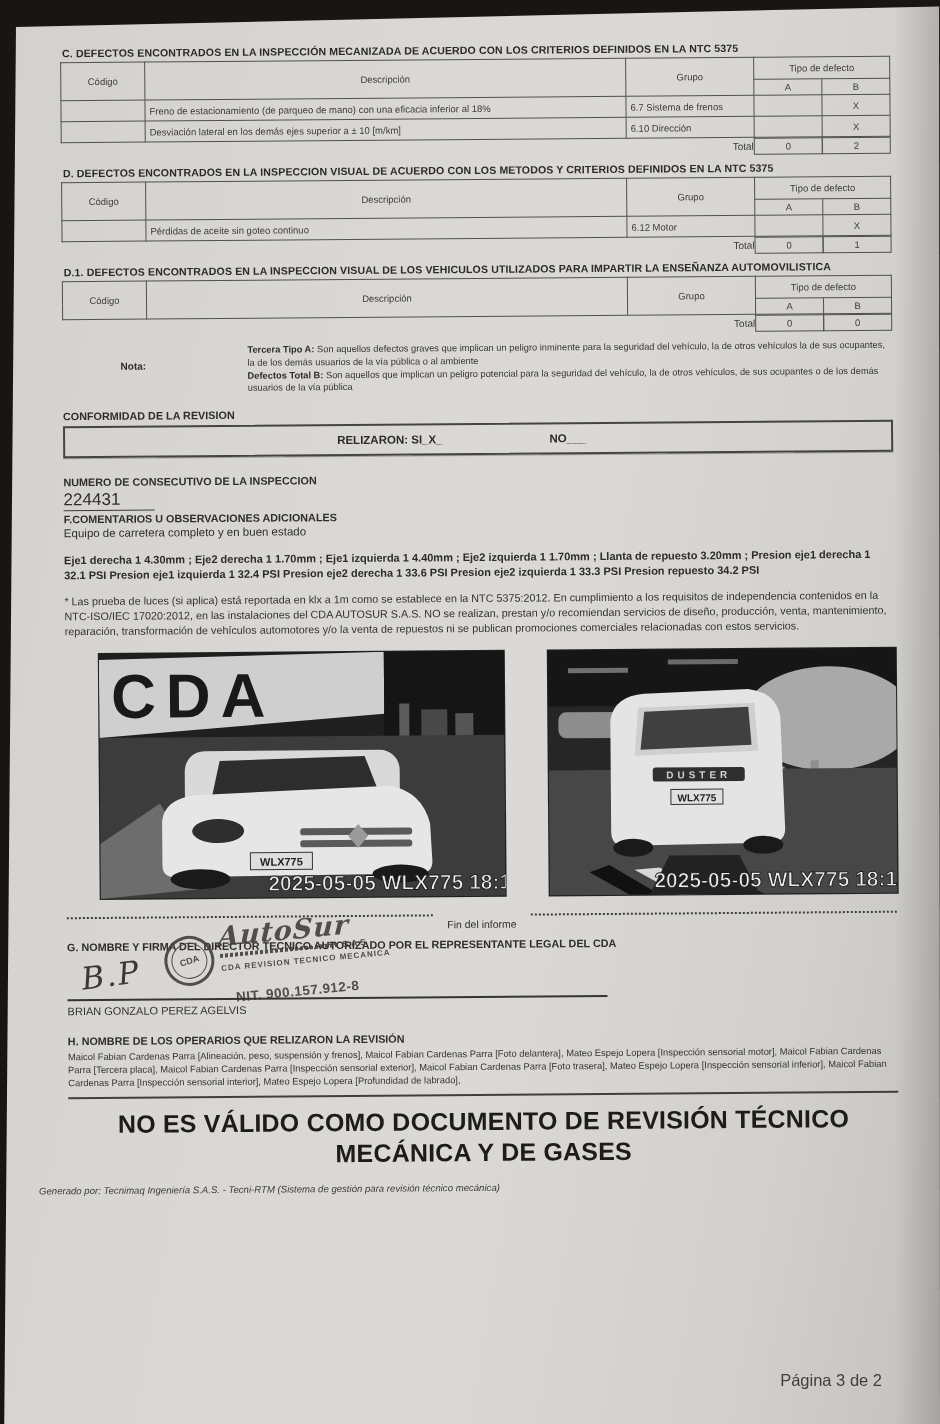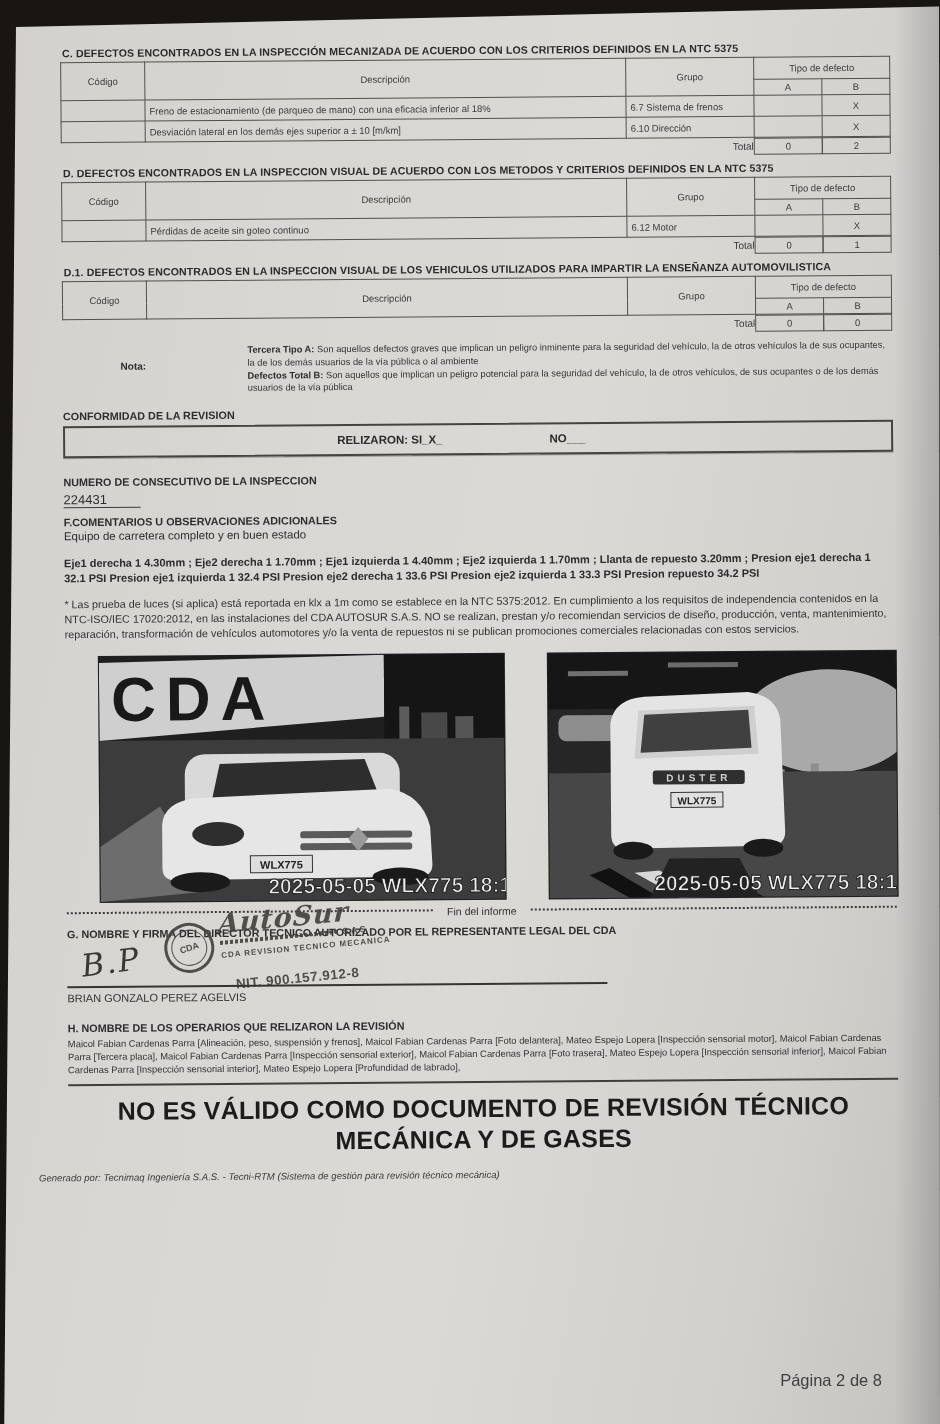--- a/index.html
+++ b/index.html
@@ -28,33 +28,33 @@
   .nota{display:flex;margin:8px 0 14px 0;}
   .nota-label{width:185px;font-weight:bold;font-size:10px;padding-left:58px;box-sizing:border-box;padding-top:16px;}
   .nota-text{flex:1;font-size:9.3px;line-height:1.38;color:#353432;}
   .nota-text b{color:#2e2d2b;}
 
   .conf-title{font-weight:bold;font-size:10.8px;margin:4px 0 4px 0;}
   .conf-box{border:2px solid #45443f;height:28px;display:flex;align-items:center;font-weight:bold;font-size:11.5px;color:#2c2b29;margin-bottom:18px;box-shadow:0 1px 0 rgba(0,0,0,.25);}
   .conf-si{margin-left:272px;} .conf-no{margin-left:107px;}
 
   .blk-title{font-weight:bold;font-size:10.8px;margin:0 0 2px 0;}
-  .consec-val{font-size:13px;display:inline-block;border-bottom:1px solid #3c3b39;padding-right:34px;margin-bottom:8px;}
+  .consec-val{font-size:17px;display:inline-block;border-bottom:1px solid #3c3b39;padding-right:34px;margin-bottom:2px;}
   .coment-val{font-size:11.5px;margin-bottom:14px;}
 
   .medidas{font-weight:bold;font-size:11px;line-height:1.36;margin:0 0 11px 0;color:#2d2c2a;}
   .luces{font-size:10.8px;line-height:1.4;margin:0 0 14px 0;color:#333230;}
 
   .photos{display:flex;margin-left:34px;gap:44px;}
   .photo{height:245px;background:#1d1d1d;position:relative;box-shadow:0 0 0 1px #222;}
   .photo svg{display:block;}
 
   .fin-row{display:flex;align-items:center;margin:4px 0 2px 0;}
   .dash{flex:1;border-top:2px dotted #3c3b39;height:0;}
-  .fin-text{font-size:10.5px;color:#302f2d;margin:2px 14px 0 14px;}
+  .fin-text{font-size:10.5px;color:#302f2d;margin:18px 14px 0 14px;}
 
   .gblock{position:relative;height:84px;}
   .g-title{font-weight:bold;font-size:10.8px;padding-top:6px;}
   .signature{position:absolute;left:14px;top:22px;font-family:"DejaVu Serif",serif;font-style:italic;
        font-size:31px;color:#3a3835;transform:rotate(-7deg);letter-spacing:2px;}
   .sig-line{position:absolute;left:0;top:64px;width:540px;border-bottom:2px solid #35342f;}
   .stamp{position:absolute;left:96px;top:-16px;transform:rotate(-5deg);color:#45433f;opacity:.92;}
   .stamp-emblem{position:absolute;left:0;top:10px;width:44px;height:44px;border:3px solid #45433f;border-radius:50%;
        display:flex;align-items:center;justify-content:center;font-size:9px;font-weight:bold;transform:rotate(-12deg);}
   .stamp-emblem::after{content:"";position:absolute;inset:4px;border:1px solid #45433f;border-radius:50%;}
@@ -313,14 +313,14 @@
     <div class="oper-text">Maicol Fabian Cardenas Parra [Alineación, peso, suspensión y frenos], Maicol Fabian Cardenas Parra [Foto delantera], Mateo Espejo Lopera [Inspección sensorial motor], Maicol Fabian Cardenas Parra [Tercera placa], Maicol Fabian Cardenas Parra [Inspección sensorial exterior], Maicol Fabian Cardenas Parra [Foto trasera], Mateo Espejo Lopera [Inspección sensorial inferior], Maicol Fabian Cardenas Parra [Inspección sensorial interior], Mateo Espejo Lopera [Profundidad de labrado],</div>
     <div class="hrule"></div>
   </div>
 
   <div class="invalid">NO ES VÁLIDO COMO DOCUMENTO DE REVISIÓN TÉCNICO MECÁNICA Y DE GASES</div>
 
   <div class="generado">Generado por: Tecnimaq Ingeniería S.A.S. - Tecni-RTM (Sistema de gestión para revisión técnico mecánica)</div>
 
 </div>
 
-<div class="page-footer">Página 2 de 8</div>
+<div class="page-footer">Página 3 de 2</div>
 </div>
 
 </body></html>

